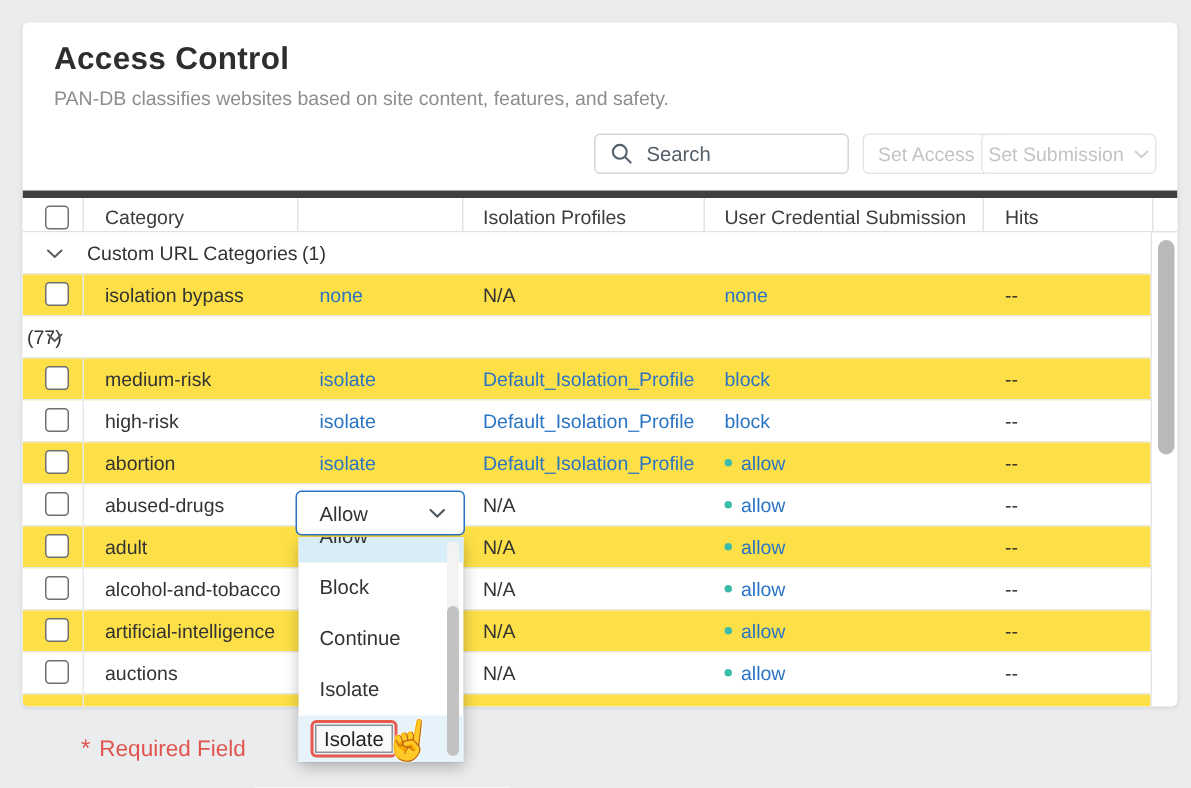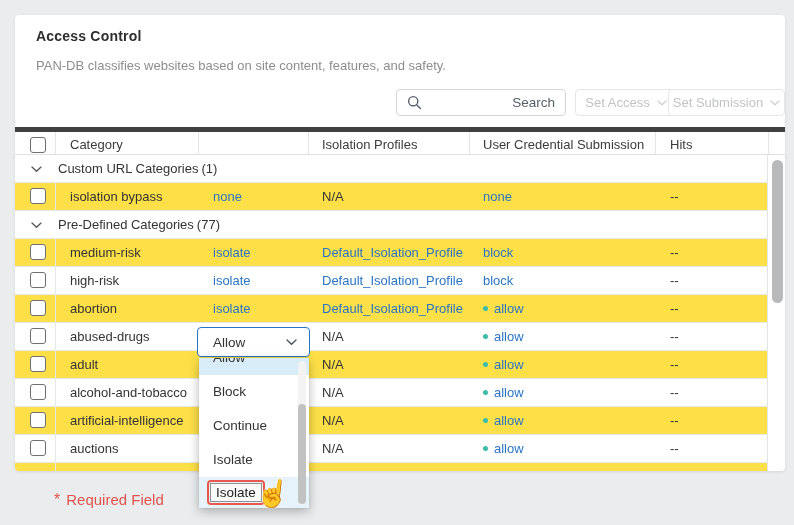--- a/index.html
+++ b/index.html
@@ -10,39 +10,39 @@
     font-family:"Liberation Sans", sans-serif;
     color:#333;
     overflow:hidden;
   }
   .card {
     position:absolute; left:15px; top:15px; width:770px; height:456px;
     background:#fff; border-radius:4px;
     box-shadow:0 1px 3px rgba(0,0,0,.10);
     overflow:hidden;
   }
-  .title { position:absolute; left:21px; top:13px; font-size:14px; font-weight:700; color:#2e2e2e; letter-spacing:.2px; }
+  .title { position:absolute; left:21px; top:13px; font-size:21px; font-weight:700; color:#2e2e2e; letter-spacing:.2px; }
   .subtitle { position:absolute; left:21px; top:43px; font-size:13px; color:#8d8d8d; }
 
   .search {
     position:absolute; left:381px; top:74px; width:170px; height:27px;
     border:1px solid #d5d5d5; border-radius:4px; background:#fff;
     display:flex; align-items:center; gap:9px; padding:0 10px;
   }
-  .search input { border:none; outline:none; width:100%; font-size:13.5px; font-family:inherit; color:#333; background:transparent;text-align:right; }
+  .search input { border:none; outline:none; width:100%; font-size:13.5px; font-family:inherit; color:#333; background:transparent; }
   .search input::placeholder { color:#55606b; opacity:1; }
 
   .btn {
     position:absolute; top:74px; height:27px;
     border:1px solid #e6e6e6; border-radius:4px; background:#fff;
     color:#c2c3c4; font-size:13px;
     display:flex; align-items:center; justify-content:center; gap:7px;
   }
   .btn.access { left:560px; width:102px; }
-  .btn.submission { left:653px; width:117px; }
+  .btn.submission { left:639px; width:117px; }
 
   .thead {
     position:absolute; left:0; top:112px; width:770px; height:28px;
     border-top:5px solid #404040; border-bottom:1px solid #dfe1e2;
     font-size:13px; color:#3b3b3b; background:#fff;
   }
   .thead .sep { position:absolute; top:0; bottom:0; width:1px; background:#e2e4e5; }
   .hlabel { position:absolute; top:0; line-height:26px; white-space:nowrap; }
   .h-cat  { left:55px; }  .h-site { left:198px;margin-top:48px; } .h-iso { left:307px; }
   .h-ucs  { left:468px; } .h-hits { left:655px; }
@@ -161,21 +161,20 @@
         <span class="cell c-cat">isolation bypass</span>
         <span class="cell c-site link">none</span>
         <span class="cell c-iso">N/A</span>
         <span class="cell c-ucs"><span class="link">none</span></span>
         <span class="cell c-hits">--</span>
       </div>
       <div class="grow">
         <span class="gchev"><svg width="11" height="7" viewBox="0 0 11 7">
             <path d="M1 1l4.5 4.3L10 1" fill="none" stroke="#5a5a5a" stroke-width="1.3" stroke-linecap="round"></path>
           </svg></span>
-        <span class="glabel">Pre-Defined Categories</span>
         <span class="gcount">(77)</span>
       </div>
       <div class="drow stripe">
         <span class="cb"></span>
         <i class="vsep"></i>
         <span class="cell c-cat">medium-risk</span>
         <span class="cell c-site link">isolate</span>
         <span class="cell c-iso link">Default_Isolation_Profile</span>
         <span class="cell c-ucs"><span class="link">block</span></span>
         <span class="cell c-hits">--</span>

